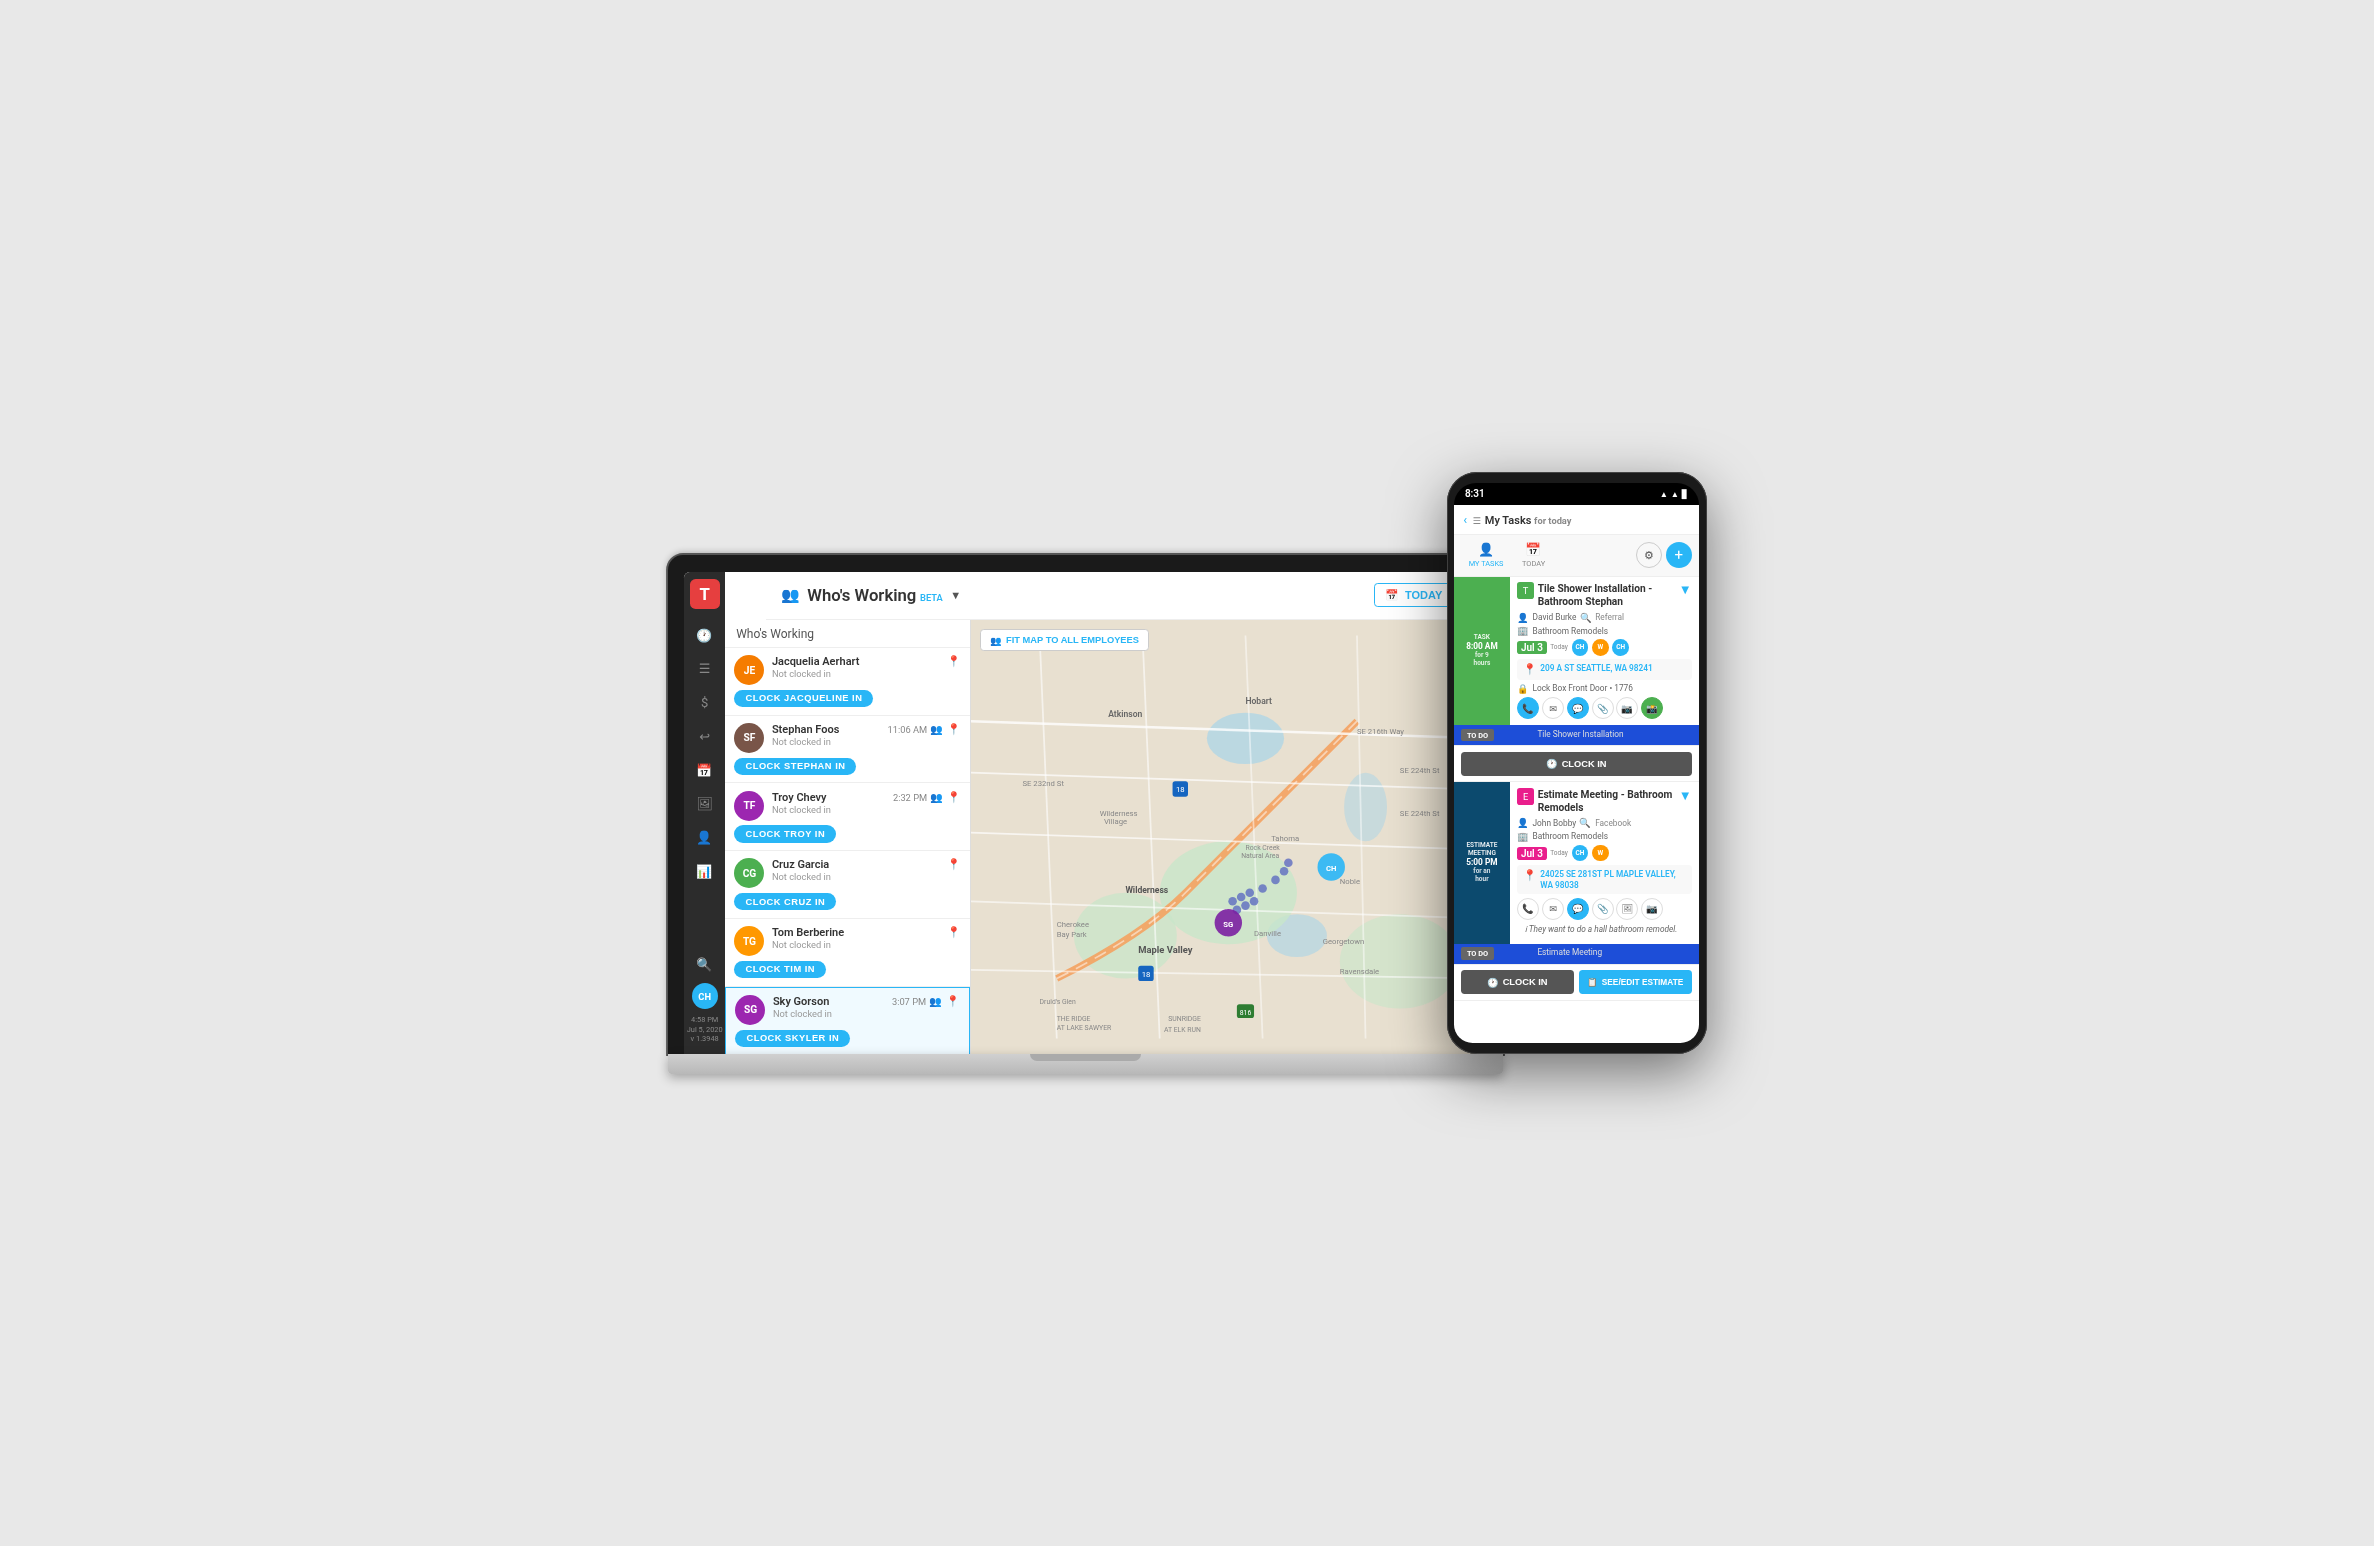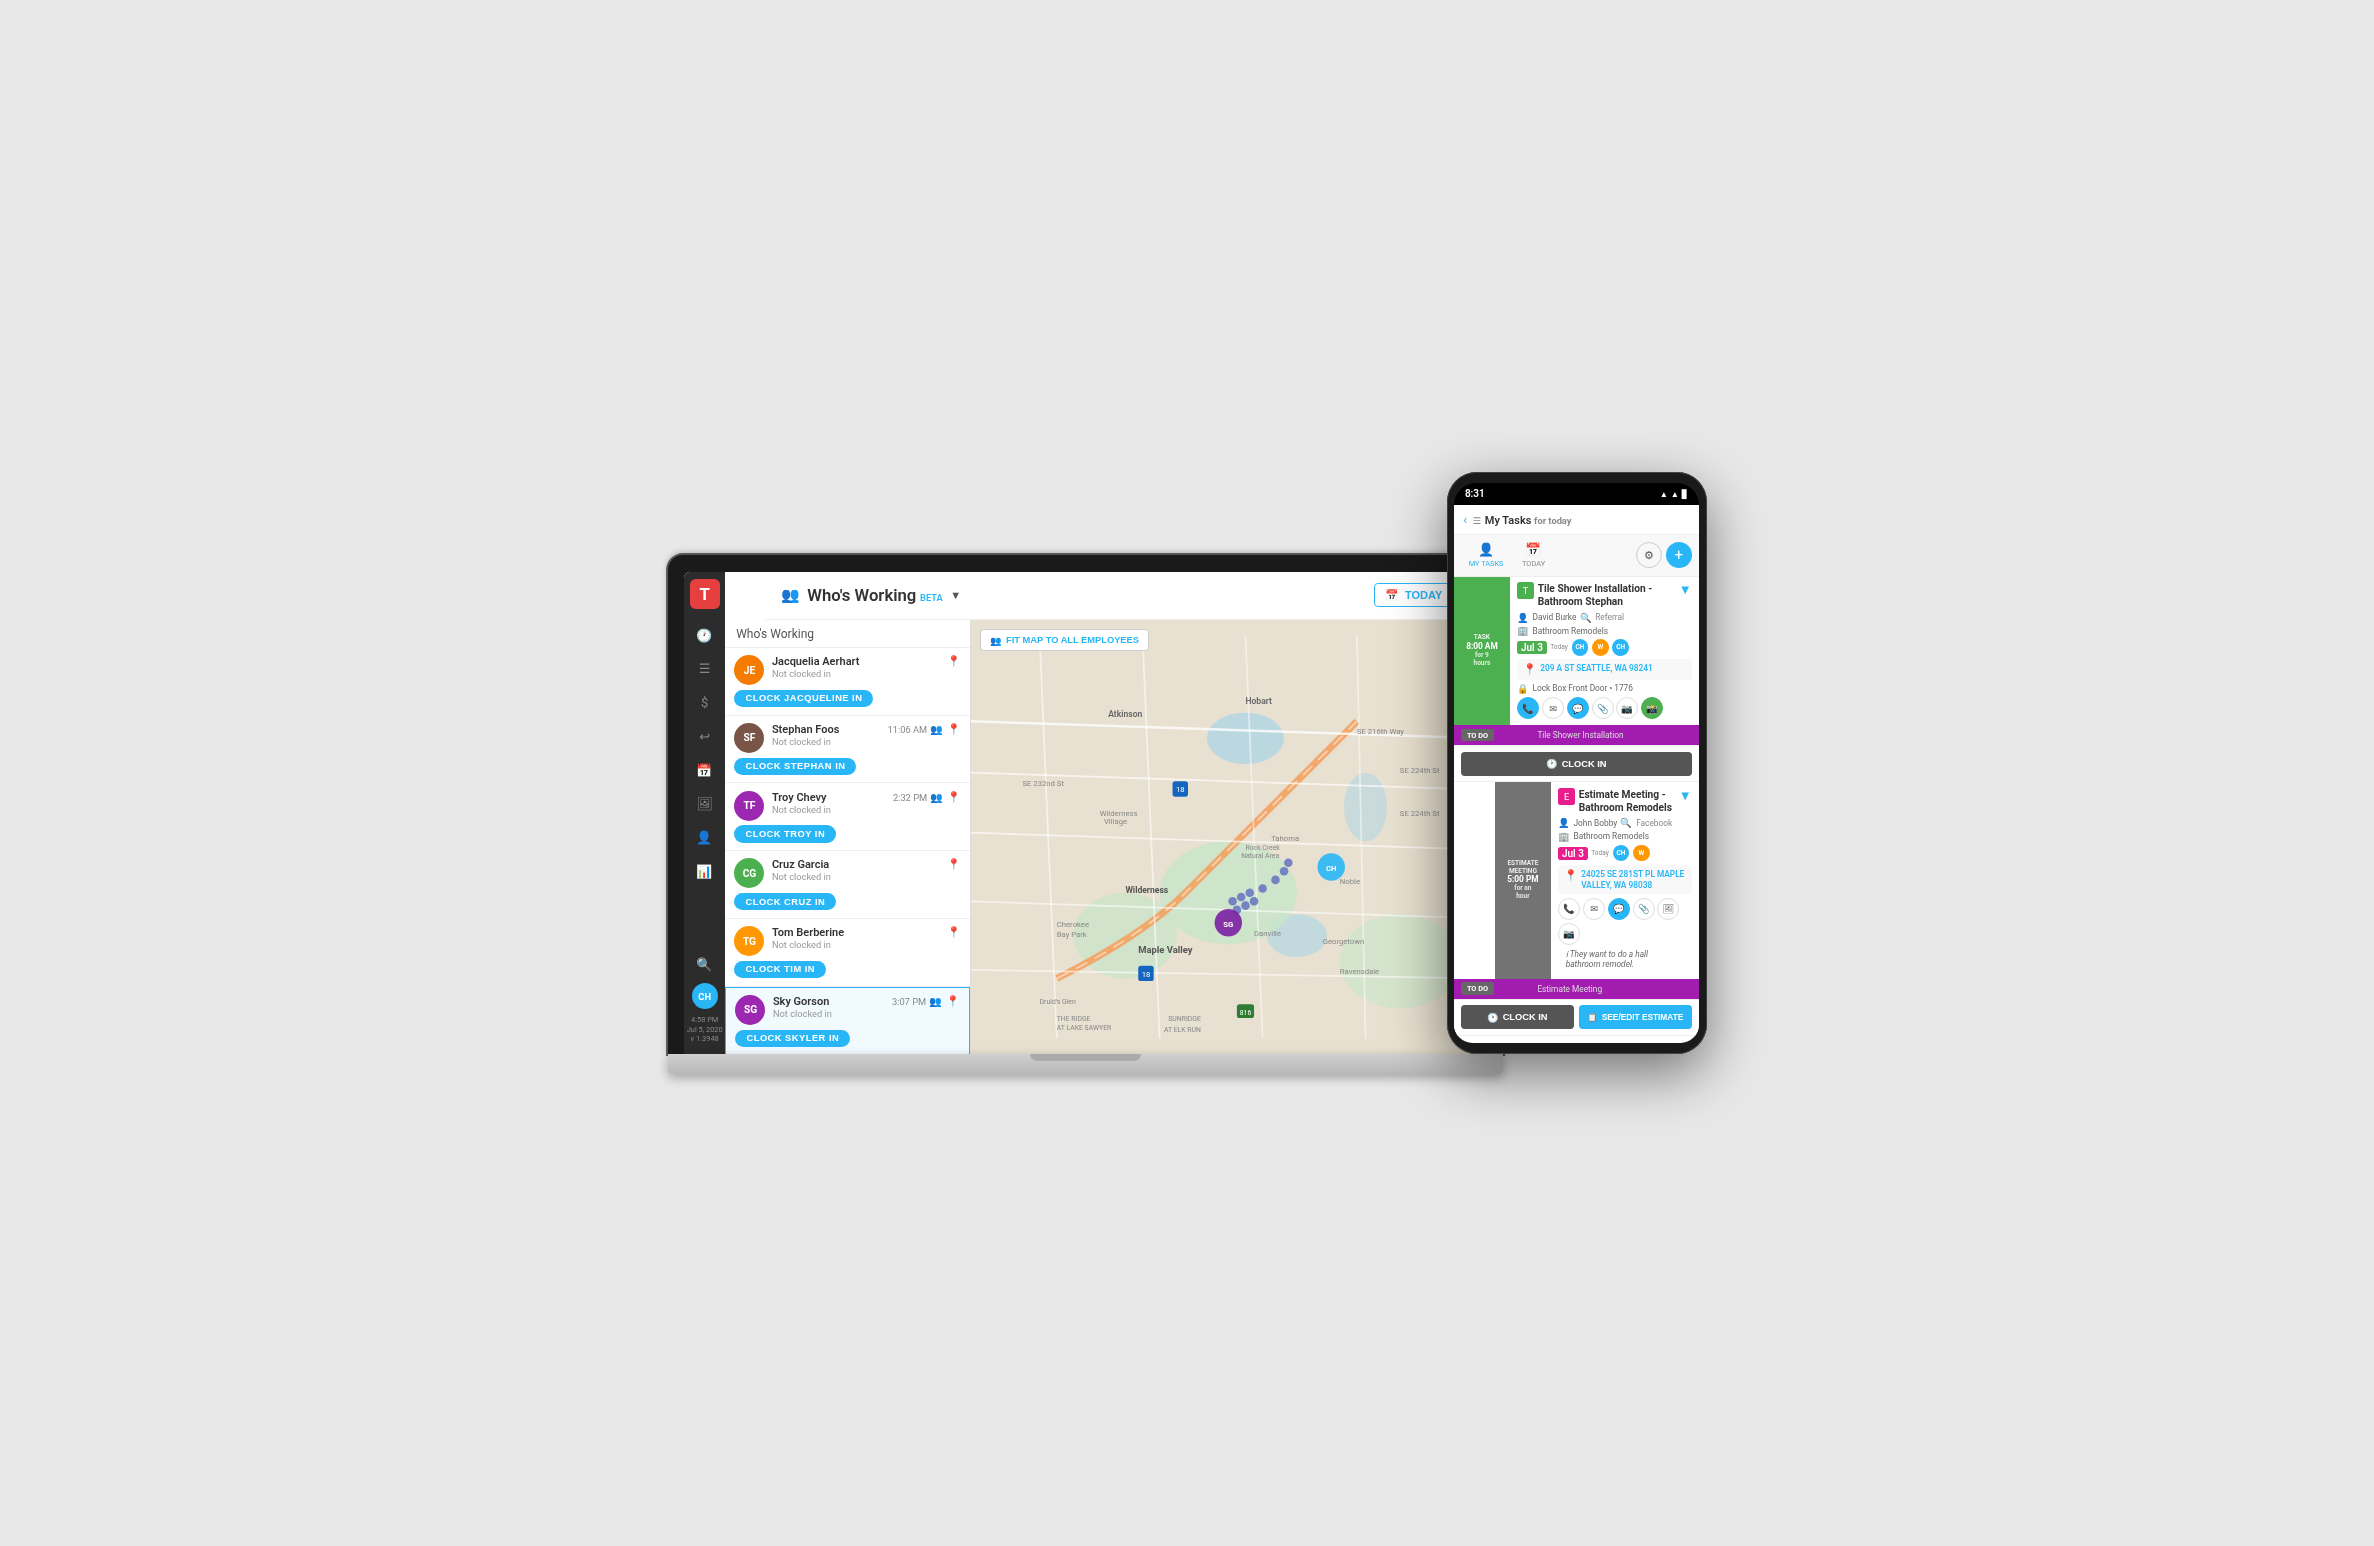--- a/index.html
+++ b/index.html
@@ -469,21 +469,21 @@
       padding: 5.6px 3.7px;
       text-align: center;
       font-size: 7.4px;
       font-weight: 700;
       color: white;
       line-height: 1.2;
       flex-shrink: 0;
     }
 
     .task-label.green { background: #4caf50; text-align: right; }
-    .task-label.pink { background: #737373; margin-left: 41px; }
+    .task-label.pink { background: #0c4a6e; }
 
     .task-label .label-type {
       font-size: 6.5px;
       font-weight: 600;
       opacity: 0.9;
     }
 
     .task-label .label-time {
       font-size: 8.3px;
       font-weight: 700;
@@ -613,24 +613,23 @@
       justify-content: center;
       font-size: 9.3px;
       color: #666;
       cursor: pointer;
       background: white;
     }
     .task-action-btn.blue { background: #29b6f6; border-color: #29b6f6; color: white; }
     .task-action-btn.green { background: #4caf50; border-color: #4caf50; color: white; }
 
     .task-todo-bar {
-      background: #a21caf;
+      background: #1d4ed8;
       padding: 3.7px 7.4px;
       display: flex;
-      align-items: center;
       gap: 5.6px;
     }
 
     .todo-label {
       font-size: 7.4px;
       font-weight: 700;
       color: white;
       background: #666;
       padding: 1.9px 5.6px;
       border-radius: 1.9px;

